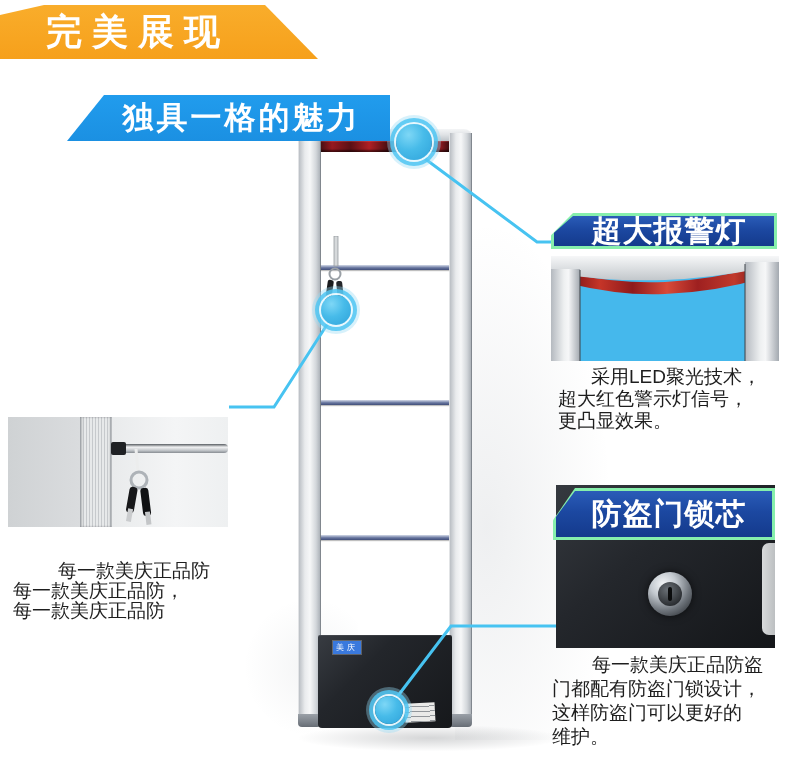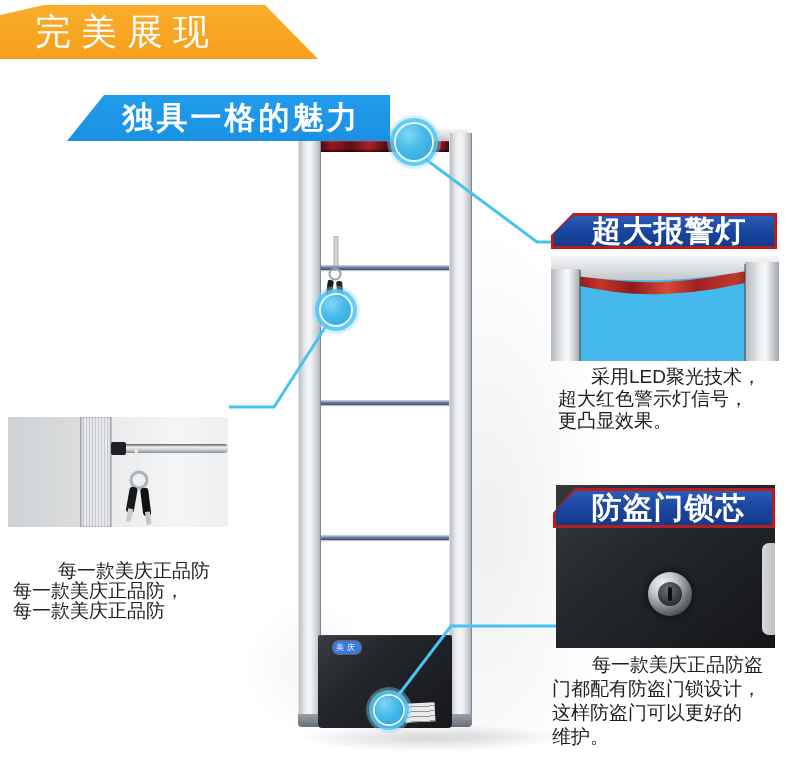--- a/index.html
+++ b/index.html
@@ -7,22 +7,22 @@
     position:relative;width:790px;height:757px;overflow:hidden;background:#ffffff;
     font-family:"Liberation Sans","DejaVu Sans",sans-serif;
   }
   .abs{position:absolute;}
 
   
   .hdr-orange{
     left:0;top:5px;width:318px;height:54px;z-index:6;
     background:linear-gradient(180deg,#f9ad2b 0%,#f6a01b 100%);
     clip-path:polygon(44px 0,265px 0,100% 100%,0 100%,0 10px);
-    color:#fff;font-weight:normal;font-size:36px;letter-spacing:10px;
-    line-height:54px;padding-left:35px;box-sizing:border-box;
+    color:#fff;font-weight:bold;font-size:36px;letter-spacing:10px;
+    line-height:54px;padding-left:46px;box-sizing:border-box;
   }
   .hdr-azure{
     left:67px;top:64px;width:323px;height:46px;z-index:6;
     background:linear-gradient(180deg,#219ced 0%,#1b90e2 100%);
     clip-path:polygon(37px 0,100% 0,100% 100%,0 100%);
     color:#fff;font-weight:bold;font-size:31px;letter-spacing:3px;
     line-height:46px;text-align:center;padding-left:26px;box-sizing:border-box;margin-top:31px;
   }
 
   
@@ -47,50 +47,50 @@
   .gate-post.left{left:0;} .gate-post.right{left:151px;}
   .gate-cap{top:586px;width:23px;height:13px;border-radius:0 0 4px 4px;
     background:linear-gradient(180deg,#9aa0a7 0%,#7d838b 60%,#666c74 100%);}
   .gate-cap.left{left:0;} .gate-cap.right{left:151px;}
   .gate-bar{left:23px;width:128px;height:5px;
     background:linear-gradient(180deg,#d4dae8 0%,#68769f 55%,#414e79 100%);
     box-shadow:0 1px 1px rgba(0,0,0,.25);}
   .gate-base{left:20px;top:507px;width:134px;height:93px;border-radius:2px 2px 4px 4px;
     background:linear-gradient(135deg,#383c42 0%,#23262b 35%,#16181b 100%);
     box-shadow:inset 0 1px 0 rgba(255,255,255,.08);}
-  .brand-label{left:15px;top:6px;width:28px;height:13px;border-radius:6px;
+  .brand-label{left:15px;top:6px;width:28px;height:13px;border-radius:0;
     background:#3a79dd;color:#fff;font-size:8px;letter-spacing:3px;line-height:13px;
     text-align:center;box-shadow:0 0 0 1px rgba(255,255,255,.25);}
   .spec-sticker{left:84px;top:64px;width:36px;height:27px;background:#eaeae8;border-radius:2px;
     transform:rotate(-3deg);padding:4px 3px;box-sizing:border-box;
     background-image:repeating-linear-gradient(180deg,rgba(130,135,140,.0) 0 2px,rgba(130,135,140,.85) 2px 3px,rgba(130,135,140,0) 3px 5px);
     background-clip:content-box;}
 
   
   #lines{left:0;top:0;z-index:2;}
   .marker{border-radius:50%;z-index:3;
     background:radial-gradient(circle at 35% 30%,#7ed7f6 0%,#47bbe9 45%,#2ea2da 100%);
     box-shadow:0 0 0 2px rgba(255,255,255,.85),0 0 0 6px rgba(80,197,242,.85),0 0 0 9px rgba(150,218,245,.38);}
   #marker-alarm{left:396px;top:124px;width:36px;height:36px;}
   #marker-key{left:321px;top:295px;width:30px;height:30px;}
   #marker-lock{left:375px;top:696px;width:28px;height:28px;}
 
   
-  .navy{z-index:5;background:#b91c1c;}
+  .navy{z-index:5;background:#86efac;}
   .navy .inner{position:absolute;inset:3px;
     background:linear-gradient(180deg,#2a5cb8 0%,#1c48a1 45%,#143a8c 100%);
     color:#fff;font-weight:bold;font-size:30px;letter-spacing:1px;
     display:flex;align-items:center;justify-content:center;}
   .notch-tl{clip-path:polygon(22px 0,100% 0,100% 100%,0 100%,0 62%);}
   .notch-tl .inner{clip-path:polygon(19px 0,100% 0,100% 100%,0 100%,0 56%);padding-left:10px;}
   .notch-bl{clip-path:polygon(0 0,100% 0,100% 100%,38px 100%);}
   .notch-bl .inner{clip-path:polygon(0 0,100% 0,100% 100%,35px 100%);padding-left:16px;}
   #banner-alarm{left:551px;top:213px;width:226px;height:36px;}
   #banner-key{left:3px;top:379px;width:227px;height:36px;}
-  #banner-lock{left:553px;top:488px;width:222px;height:40px;}
+  #banner-lock{left:553px;top:488px;width:222px;height:52px;}
 
   
   .photo{overflow:hidden;z-index:4;}
   #photo-alarm{left:551px;top:256px;width:228px;height:105px;background:#45b8ec;}
   #photo-key{left:8px;top:417px;width:220px;height:110px;background:#dfe1e3;
     box-shadow:inset 0 0 0 1px rgba(120,125,130,.25);}
   .kp-left{left:0;top:0;width:72px;height:110px;background:linear-gradient(90deg,#cfd2d4,#dadcde);}
   .kp-strip{left:72px;top:0;width:32px;height:110px;
     background:repeating-linear-gradient(90deg,#c6c9cc 0 1px,#e7e9ea 1px 3px),linear-gradient(90deg,#d8dadc,#e4e6e7);
     box-shadow:inset 2px 0 2px rgba(90,95,100,.35),inset -2px 0 2px rgba(90,95,100,.35);}

